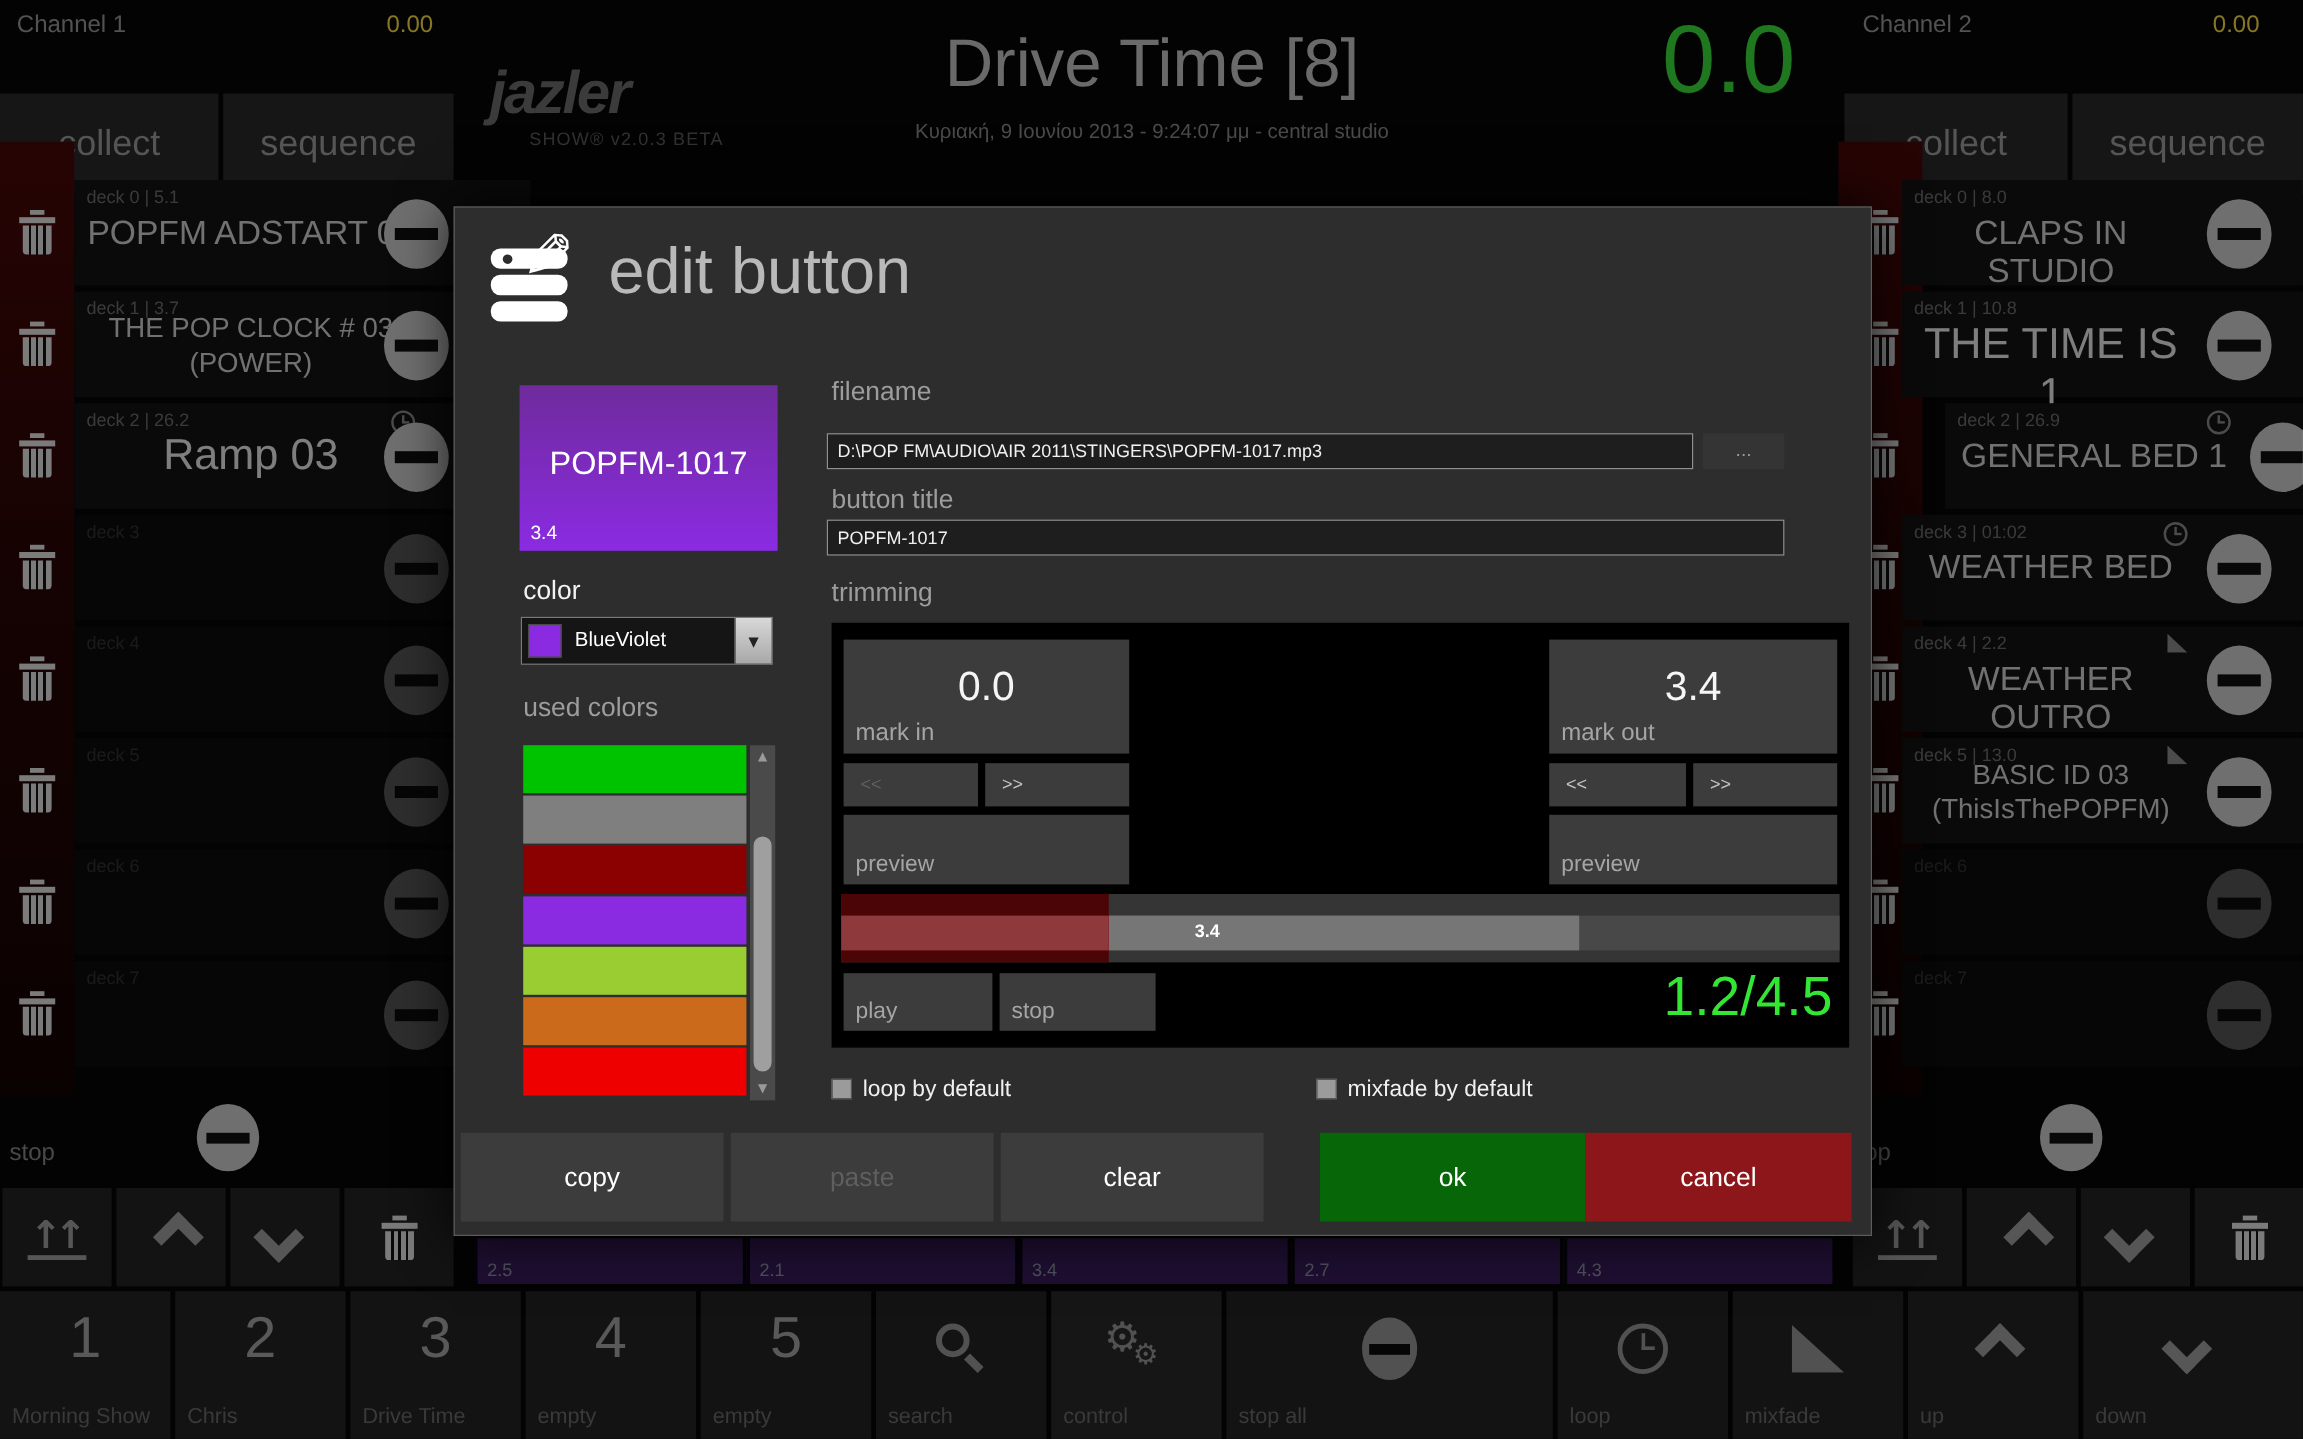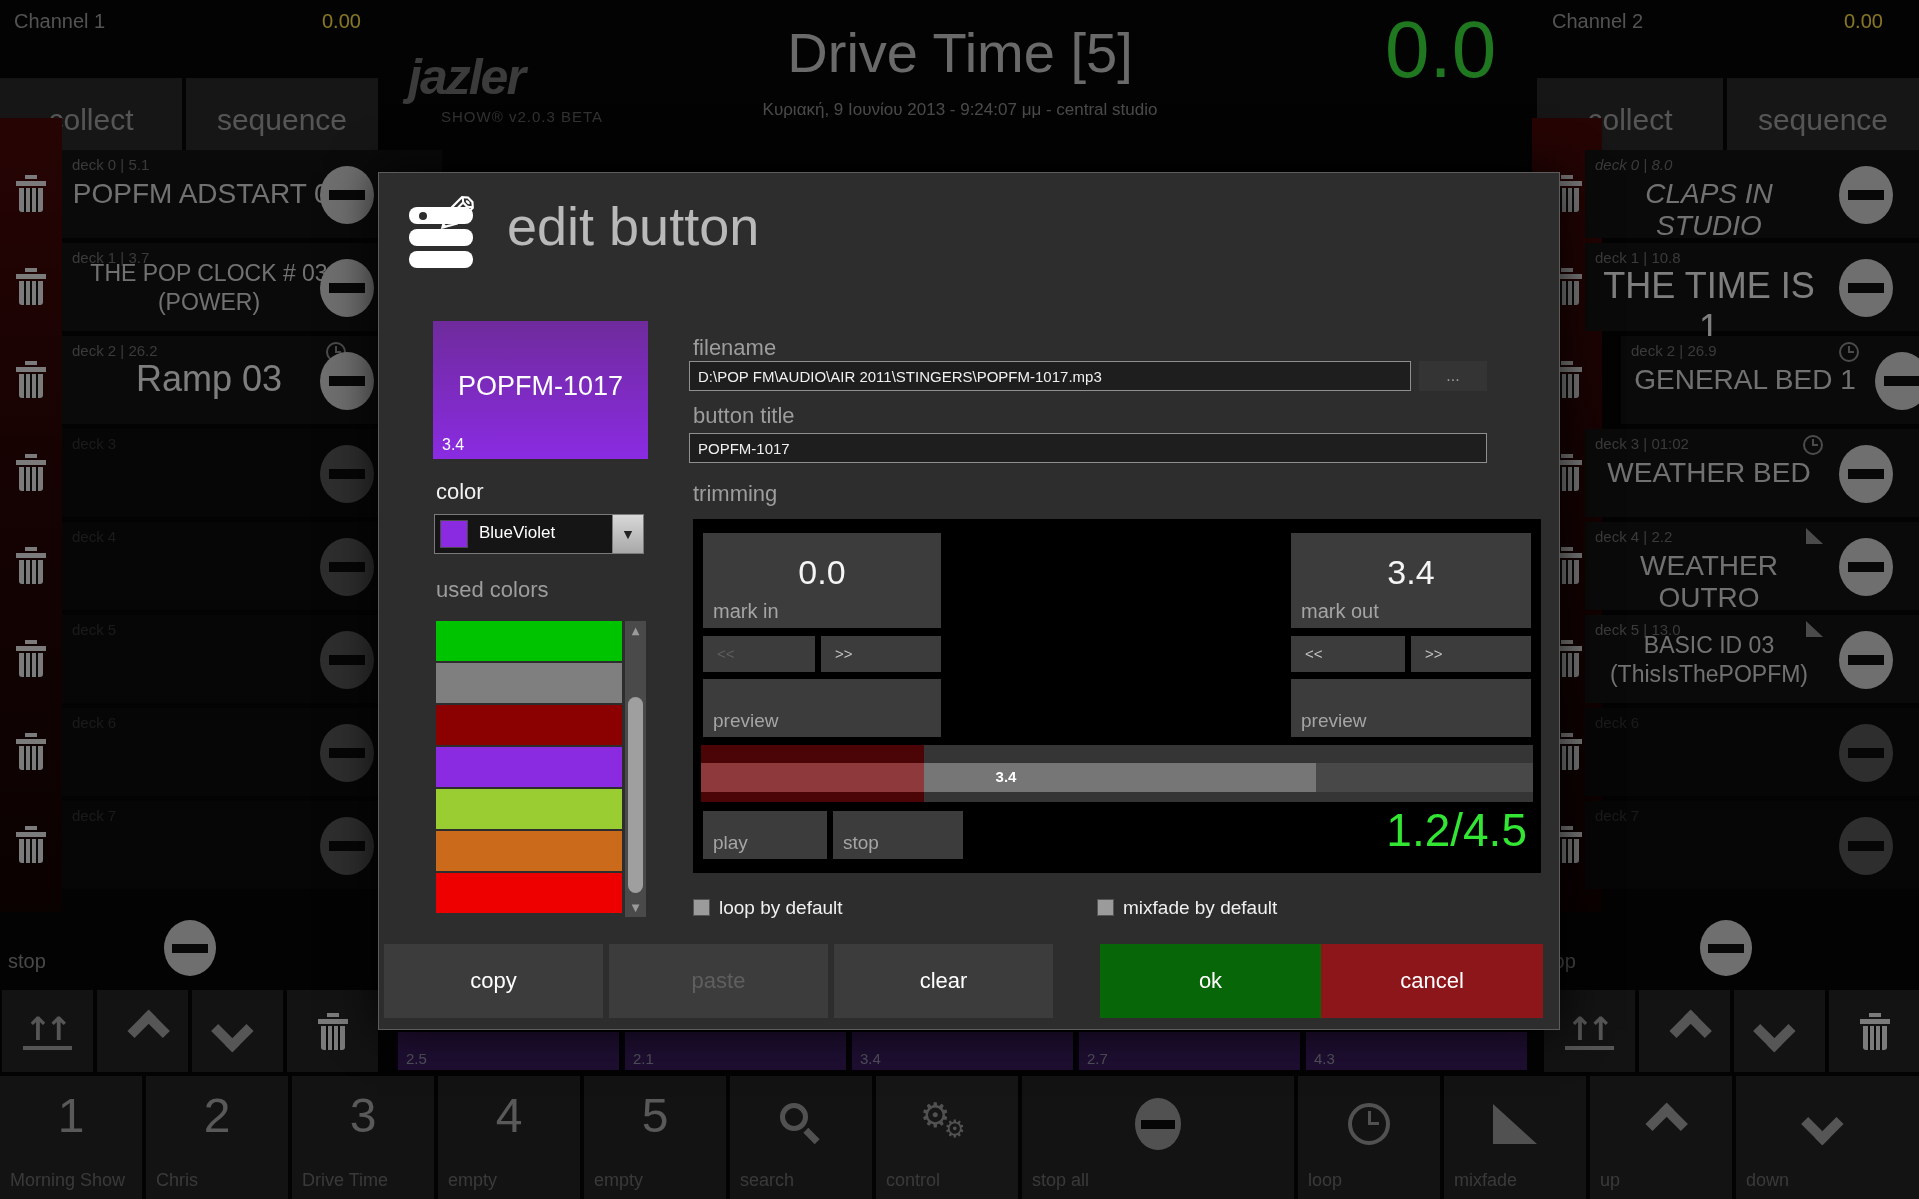--- a/index.html
+++ b/index.html
@@ -150,21 +150,21 @@
 <div id="screen">
 
   <div class="abs ch-label" style="left:14px;top:10px">Channel 1</div>
   <div class="abs ch-level" style="left:322px;top:10px">0.00</div>
   <div class="abs tab" style="left:0;top:78px;width:182px;height:84px">collect</div>
   <div class="abs tab" style="left:186px;top:78px;width:192px;height:84px">sequence</div>
 
   <div class="abs logo-name" style="left:408px;top:48px">jazler</div>
   <div class="abs logo-sub" style="left:408px;top:108px;width:195px">SHOW® v2.0.3 BETA</div>
 
-  <div class="abs show-title" style="left:700px;top:20px;width:520px">Drive Time [5]</div>
+  <div class="abs show-title" style="left:700px;top:20px;width:520px">Drive Time [8]</div>
   <div class="abs show-sub" style="left:640px;top:100px;width:640px">Κυριακή, 9 Ιουνίου 2013 - 9:24:07 μμ - central studio</div>
 
   <div class="abs master-time" style="left:1385px;top:4px">0.0</div>
 
   <div class="abs ch-label" style="left:1552px;top:10px">Channel 2</div>
   <div class="abs ch-level" style="left:1844px;top:10px">0.00</div>
   <div class="abs tab" style="left:1537px;top:78px;width:186px;height:84px">collect</div>
   <div class="abs tab" style="left:1727px;top:78px;width:192px;height:84px">sequence</div>
 
   <div class="abs red-col" style="left:0;top:118px;width:62px;height:794px"></div>
@@ -275,21 +275,21 @@
         </div>
       </div>
       <div class="trash" style="left: 16px; top: 826px;">
         <div class="knob"></div>
         <div class="lid"></div>
         <div class="tbody"></div>
       </div>
     </div>
   <div id="right-decks">
       <div class="abs deck-row" style="left: 1585px; top: 150px; width: 334px; height: 88px;">
-        <div class="row-inner" style="position: absolute; inset: 0px; font-style: italic;">
+        <div class="row-inner" style="position: absolute; inset: 0px;">
           <div class="deck-label">deck 0 | 8.0</div>
           <div class="deck-title t-md">CLAPS IN STUDIO</div>
           <div class="minus-ic" style="left: 254px; top: 16px; width: 54px; height: 58px;">
             <i></i>
           </div>
         </div>
       </div>
       <div class="trash" style="left: 1552px; top: 175px;">
         <div class="knob"></div>
         <div class="lid"></div>
@@ -566,21 +566,21 @@
       <div class="swatch" style="top: 168px; background: rgb(154, 205, 50);"></div>
       <div class="swatch" style="top: 210px; background: rgb(204, 106, 28);"></div>
       <div class="swatch" style="top: 252px; background: rgb(239, 0, 0);"></div>
     </div>
   <div class="v-scroll" style="left:246px;top:448px;width:21px;height:296px">
     <span class="sar" style="top:4px">▲</span>
     <span class="thumb" style="top:76px;height:196px"></span>
     <span class="sar" style="bottom:4px">▼</span>
   </div>
 
-  <div class="abs fld-label" style="left:314px;top:162px">filename</div>
+  <div class="abs fld-label" style="left:314px;top:140px">filename</div>
   <input class="abs txt-input" style="left: 310px; top: 188px; width: 722px; height: 30px;" readonly="" value="D:\POP FM\AUDIO\AIR 2011\STINGERS\POPFM-1017.mp3">
   <div class="abs dlg-btn" style="left:1040px;top:188px;width:68px;height:30px;font-size:16px;color:#9a9a9a;background:#343434">...</div>
 
   <div class="abs fld-label" style="left:314px;top:230px">button title</div>
   <input class="abs txt-input" style="left: 310px; top: 260px; width: 798px; height: 30px;" readonly="" value="POPFM-1017">
 
   <div class="abs fld-label" style="left:314px;top:308px">trimming</div>
   <div id="trim-panel">
     <div class="trim-box" style="left:10px;top:14px;width:238px;height:95px">
       <div class="trim-val">0.0</div>

